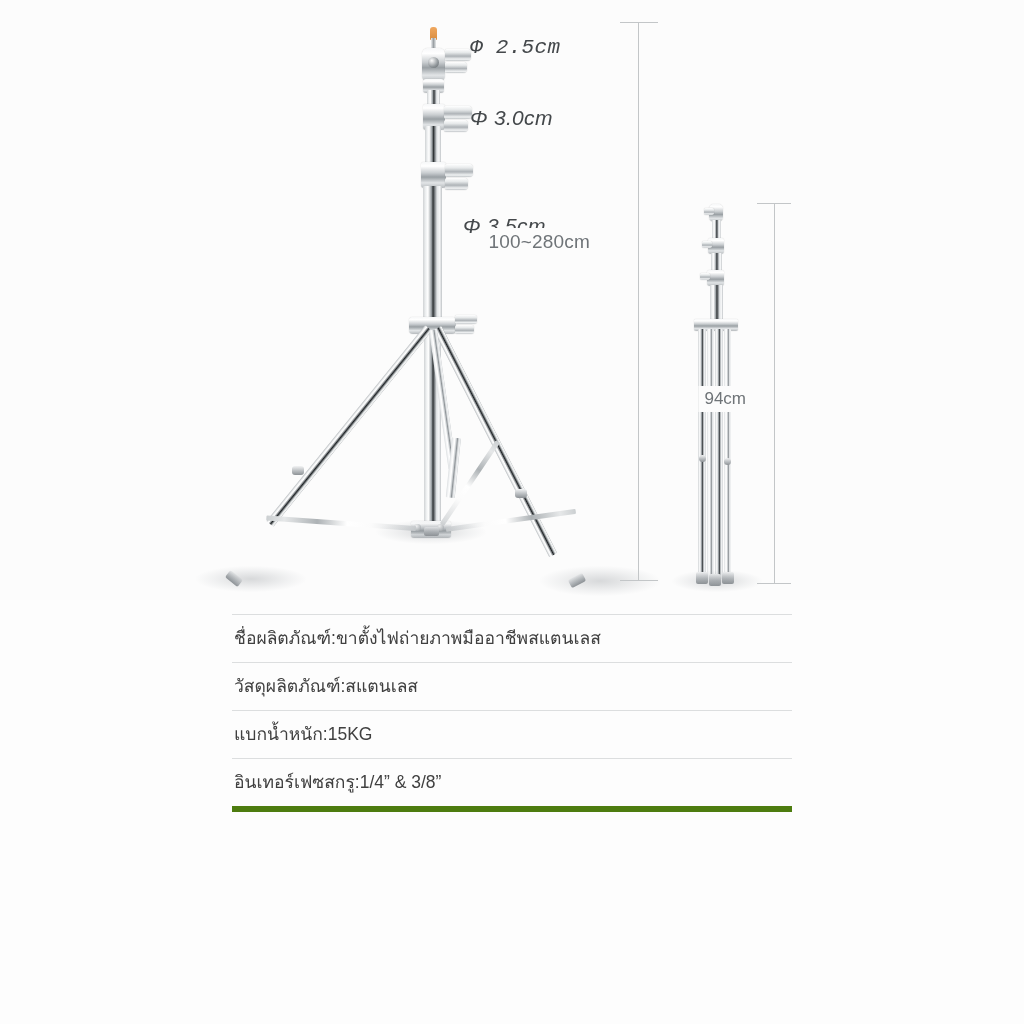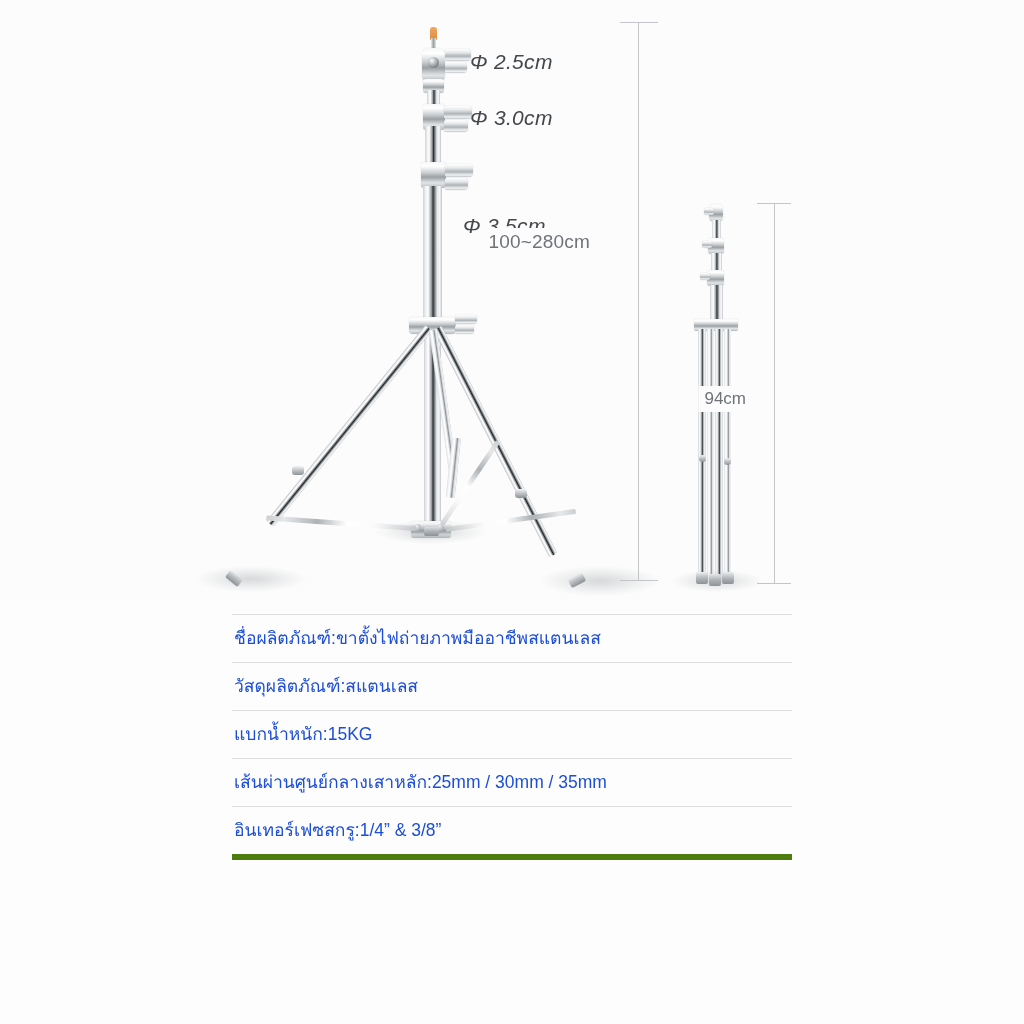--- a/index.html
+++ b/index.html
@@ -100,21 +100,21 @@
   }
   .spec-row{
     position:relative;
     height:47px;
     border-top:1px solid #dcdedf;
     display:flex;align-items:center;
   }
   .spec-row:last-child{border-bottom:6px solid #4d7c0f;}
   .spec-text{
     font-size:17.5px;
-    color:#1d4ed8;
+    color:#404040;
     white-space:nowrap;
     padding-left:2px;
     line-height:1;
   }
 </style>
 </head>
 <body>
 
 <div class="page">
 
@@ -213,21 +213,21 @@
       <div class="foot" style="left:699px;top:455px;width:7px;height:7px;border-radius:50%;"></div>
       <div class="foot" style="left:724px;top:458px;width:7px;height:7px;border-radius:50%;"></div>
 
       <div class="foot" style="left:696px;top:572px;width:12px;height:12px;"></div>
       <div class="foot" style="left:709px;top:574px;width:12px;height:12px;"></div>
       <div class="foot" style="left:722px;top:572px;width:12px;height:12px;"></div>
 
       <div class="shadow-blob" style="left:672px;top:570px;width:90px;height:22px;"></div>
     </div>
 
-    <div class="callout" style="left:470px;top:50px;">Φ 2.5cm</div>
+    <div class="callout" style="left:470px;top:36px;font-family:Liberation Mono, monospace;">Φ 2.5cm</div>
     <div class="callout" style="left:470px;top:106px;">Φ 3.0cm</div>
     <div class="callout" style="left:463px;top:214px;">Φ 3.5cm</div>
 
     <div>
       <div class="dim-cap" style="left:620px;top:22px;width:38px;"></div>
       <div class="dim-v" style="left:638px;top:22px;height:558px;"></div>
       <div class="dim-cap" style="left:620px;top:580px;width:38px;"></div>
       <div class="dim-label ital" style="left:596px;top:228px;transform:translateX(-100%);">100~280cm</div>
     </div>
 
@@ -244,20 +244,17 @@
     <div class="spec-row">
       <span class="spec-text">ชื่อผลิตภัณฑ์:ขาตั้งไฟถ่ายภาพมืออาชีพสแตนเลส</span>
     </div>
     <div class="spec-row">
       <span class="spec-text">วัสดุผลิตภัณฑ์:สแตนเลส</span>
     </div>
     <div class="spec-row">
       <span class="spec-text">แบกน้ำหนัก:15KG</span>
     </div>
     <div class="spec-row">
-      <span class="spec-text">เส้นผ่านศูนย์กลางเสาหลัก:25mm / 30mm / 35mm</span>
-    </div>
-    <div class="spec-row">
       <span class="spec-text">อินเทอร์เฟซสกรู:1/4” &amp; 3/8”</span>
     </div>
   </div>
 
 </div>
 
 </body></html>

